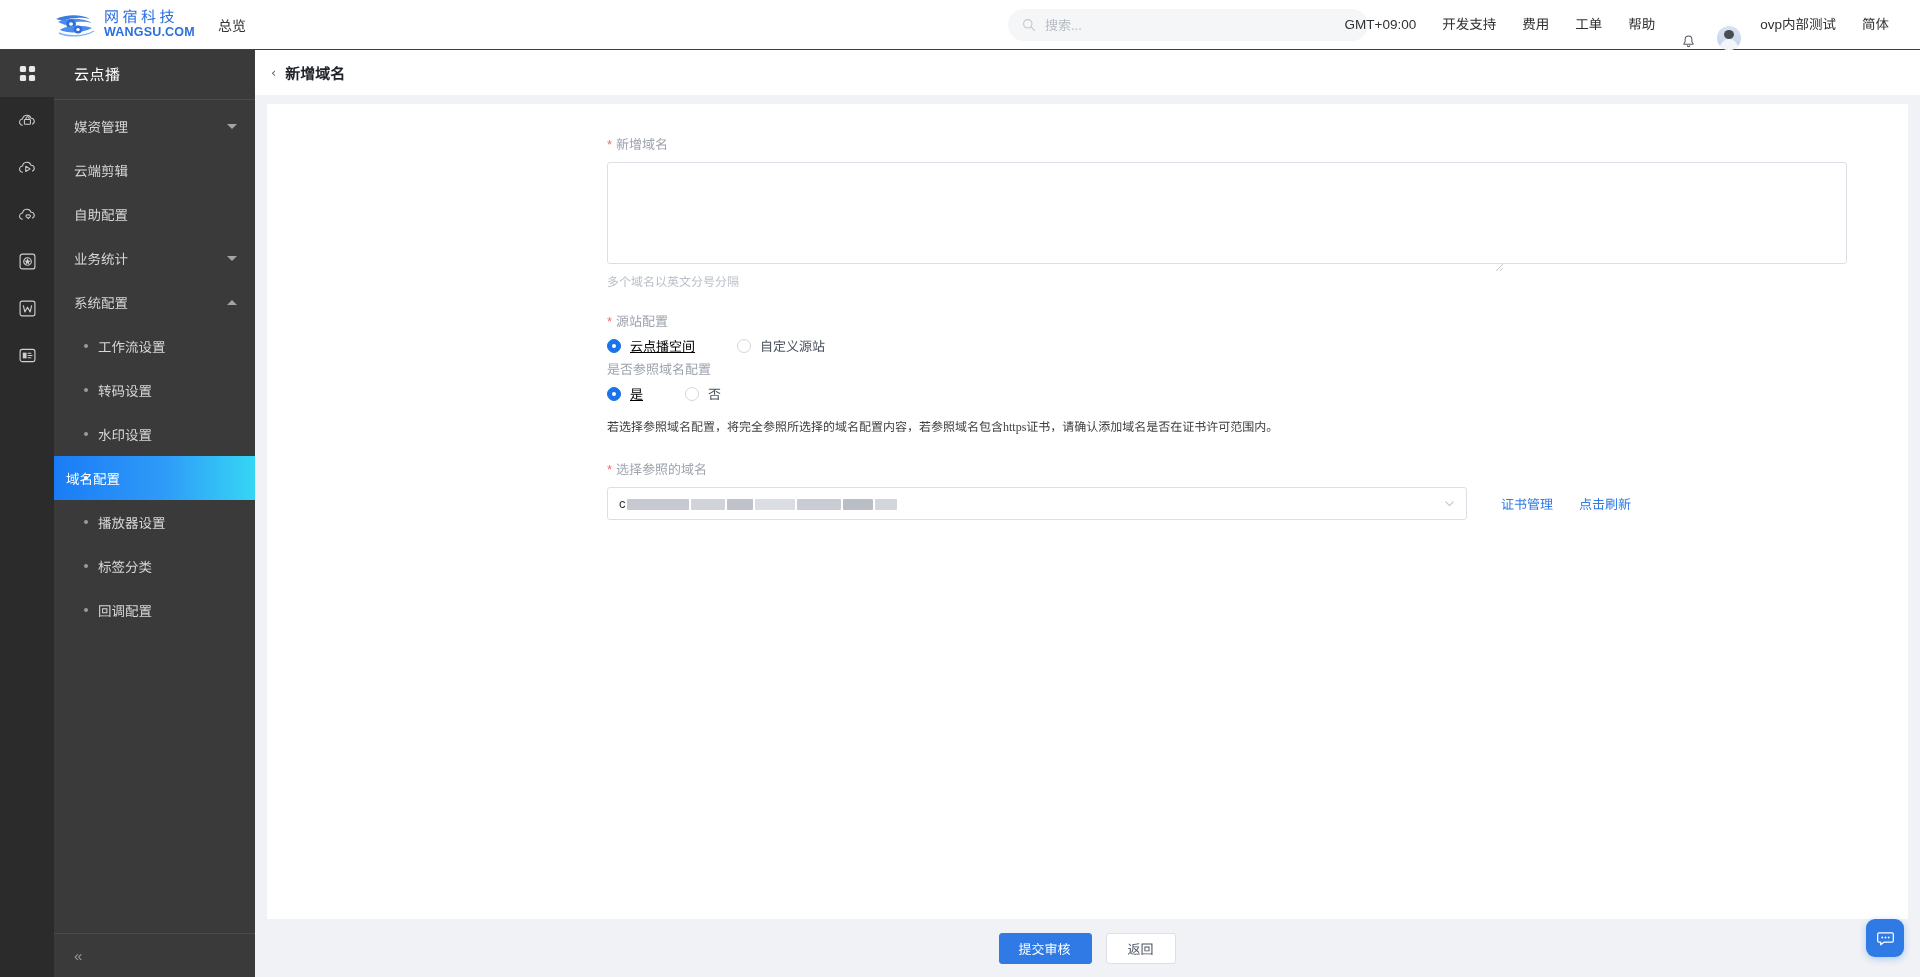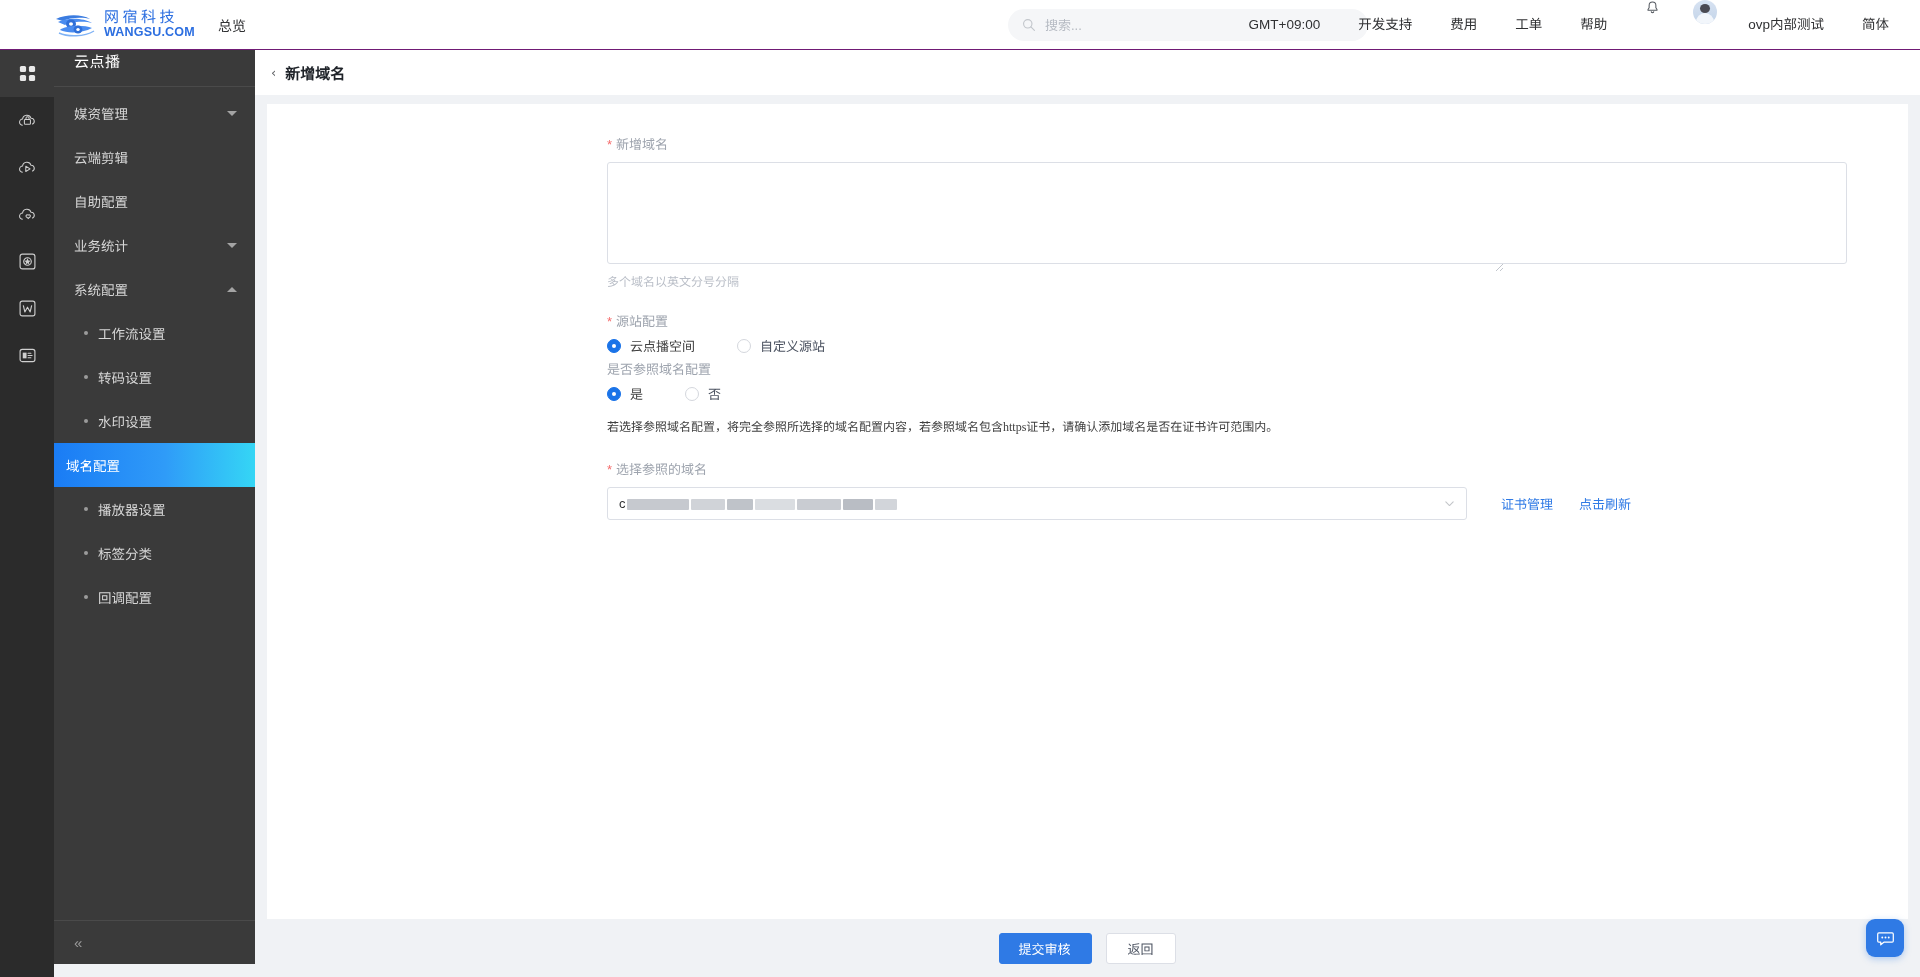--- a/index.html
+++ b/index.html
@@ -53,21 +53,21 @@
   }
   .search-icon { width: 14px; height: 14px; flex: none; opacity: .55; }
   .search-input {
     border: none; outline: none; background: transparent;
     font-size: 13px; color: #8b5cf6; margin-left: 7px;
     width: 300px; font-family: inherit;
   }
   .search-input::placeholder { color: #b5bac2; }
   .topright {
     position: absolute; right: 18px; top: 0; height: 50px;
-    display: flex; align-items: flex-start; gap: 12px;
+    display: flex; align-items: flex-end; gap: 0px;
   }
   .tr-item {
     font-size: 13.5px; color: #303133; padding: 0 13px; cursor: pointer;
     white-space: nowrap; line-height: 50px;
   }
   .bell { padding: 0 13px; cursor: pointer; display: flex; align-items: center; }
   .bell svg { width: 15px; height: 16px; }
   .avatar {
     width: 24px; height: 24px; border-radius: 50%;
     background: linear-gradient(#d8e3f2,#c2d3e8);
@@ -90,21 +90,21 @@
   }
   .rail-item {
     height: 47px; display: flex; align-items: center; justify-content: center;
     cursor: pointer; color: #cfcfcf;
   }
   .rail-item.active { background: #3a3a3a; }
   .rail-item svg { width: 19px; height: 19px; }
 
   
   .sidebar {
-    position: absolute; top: 37px; left: 54px;
+    position: absolute; top: 50px; left: 54px;
     width: 201px; height: 927px; background: #3a3a3a;
     z-index: 25;
   }
   .side-title {
     height: 50px; line-height: 50px; padding-left: 20px;
     color: #ffffff; font-size: 15px; letter-spacing: .5px;
     border-bottom: 1px solid #4a4a4a;
   }
   .menu { padding-top: 4px; }
   .menu-item {
@@ -183,21 +183,21 @@
   .rb {
     width: 14px; height: 14px; border-radius: 50%;
     border: 1px solid #d4d7dd; background: #fff; margin-right: 9px;
     position: relative; flex: none;
   }
   .radio.sel .rb { border-color: #1a73e8; background: #1a73e8; }
   .radio.sel .rb::after {
     content: ''; position: absolute; left: 4px; top: 4px;
     width: 4px; height: 4px; border-radius: 50%; background: #fff;
   }
-  .radio.sel .rlbl { color: #404040; }
+  .radio.sel .rlbl { color: #000000; text-decoration: underline; }
   .rlbl { line-height: 1; }
   .desc { font-size: 12px; color: #404040; margin-top: 16px; font-family: Liberation Serif, serif; }
   .select-row { display: flex; align-items: center; }
   .select {
     width: 860px; height: 33px; border: 1px solid #dcdfe6; border-radius: 3px;
     background: #fff; display: flex; align-items: center;
     padding: 0 11px; cursor: pointer; position: relative;
   }
   .select .val {
     font-size: 13px; color: #303133; flex: 1; overflow: hidden;

